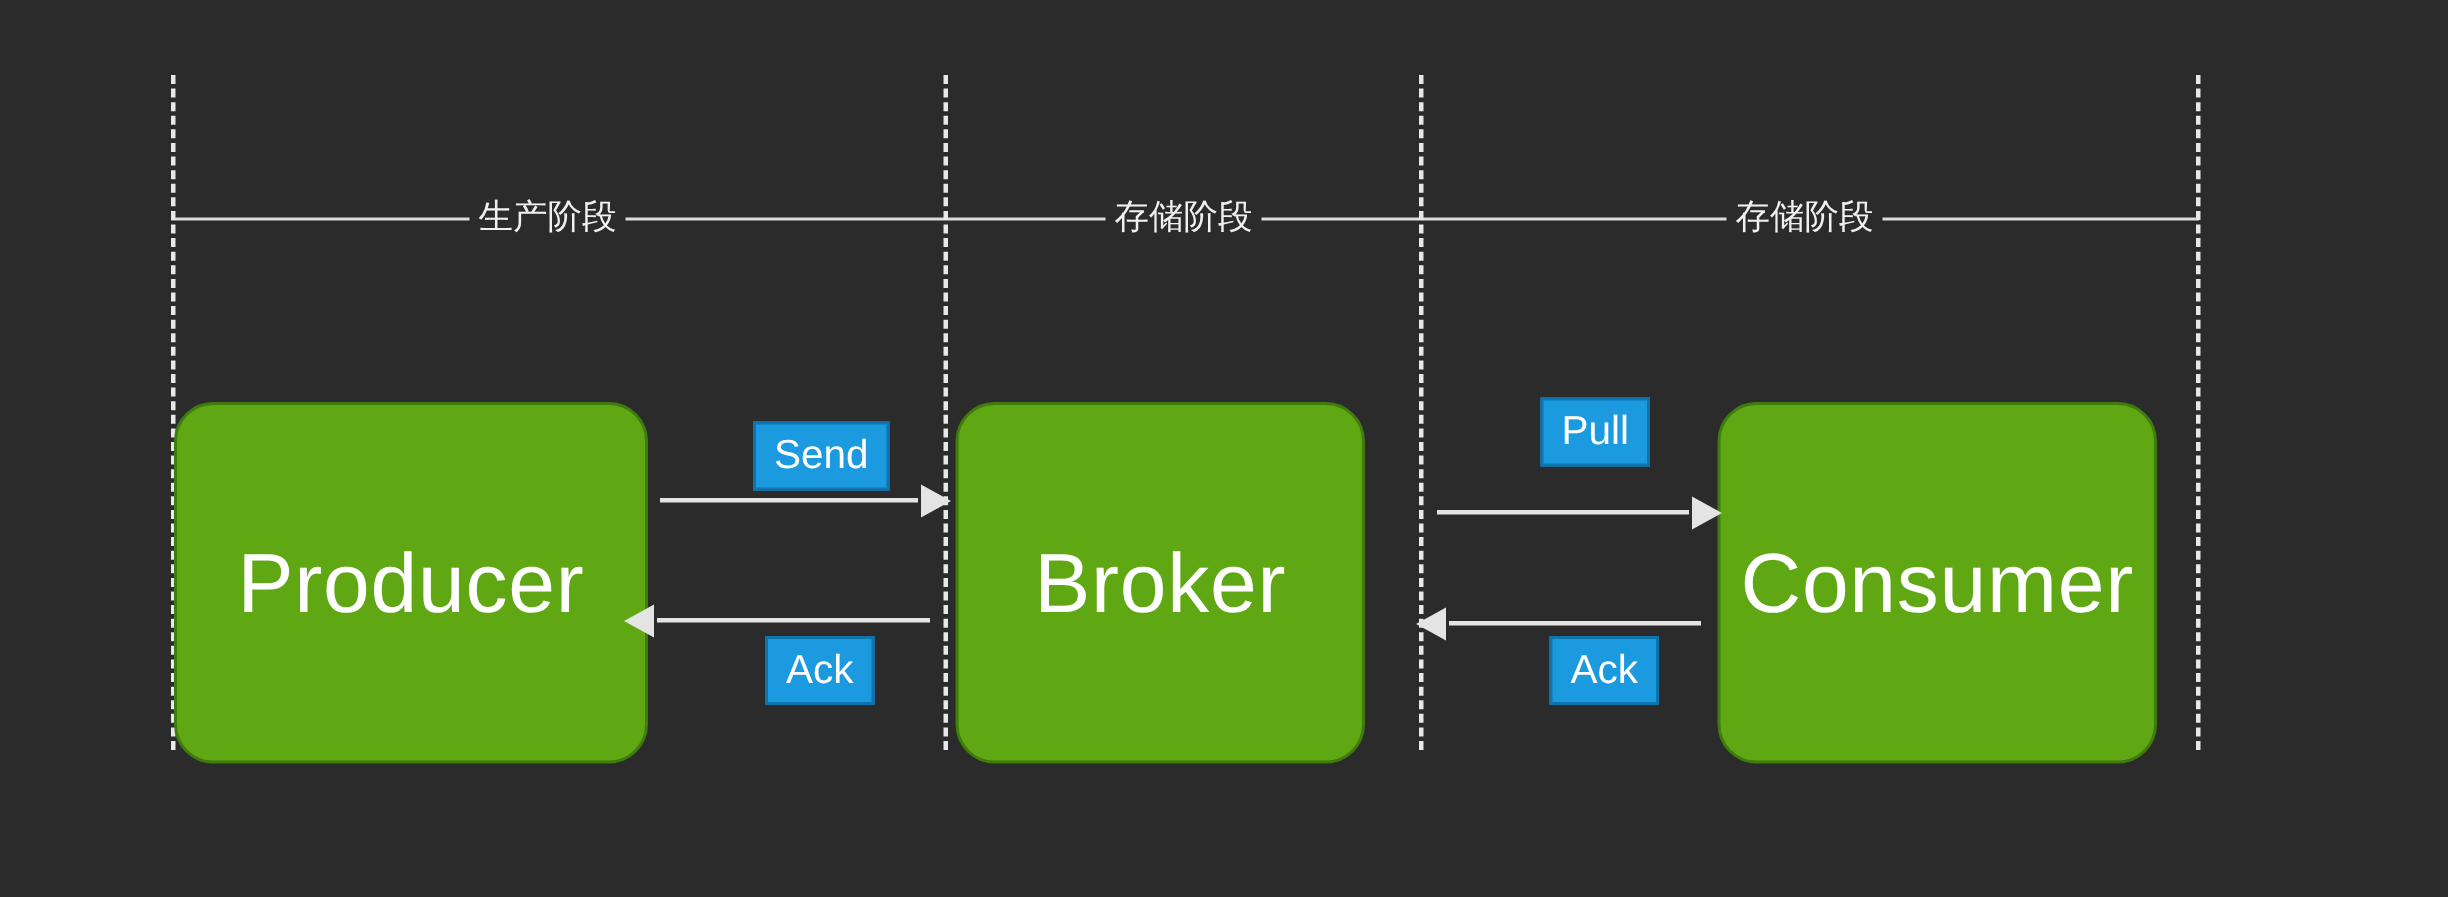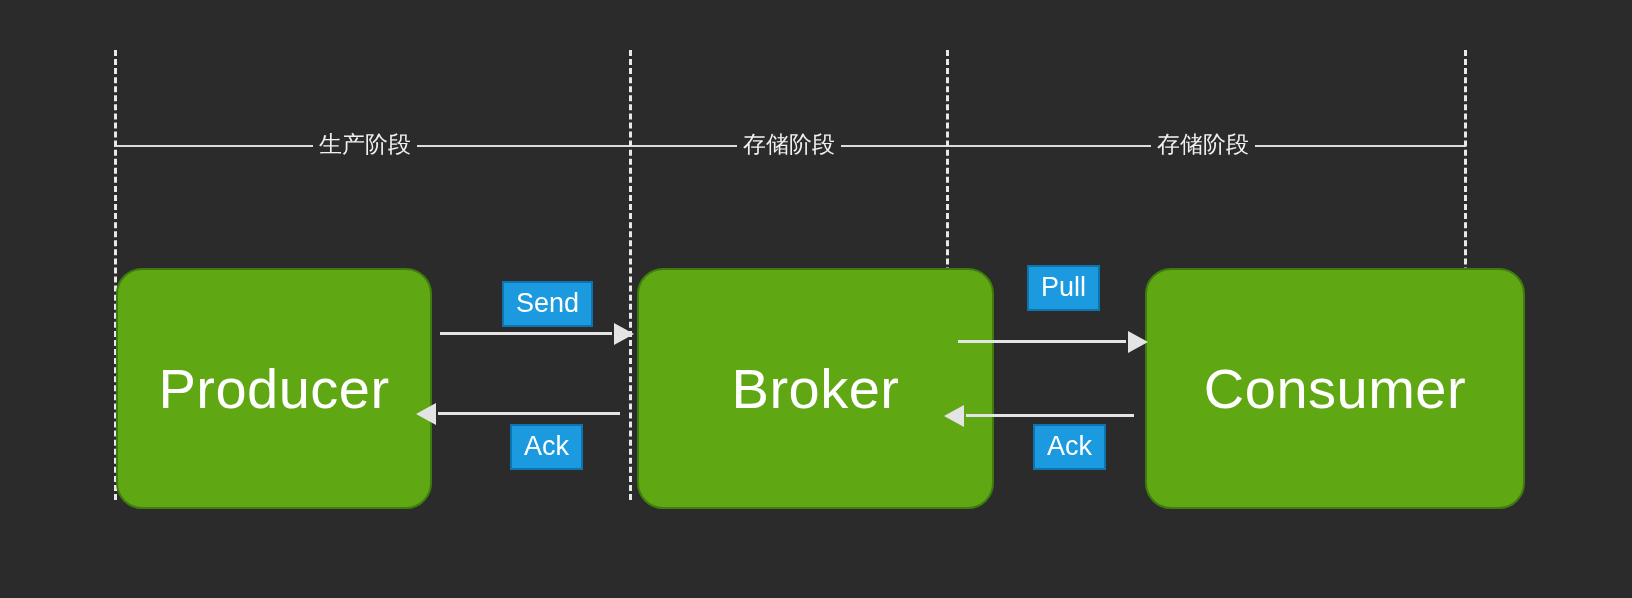--- a/index.html
+++ b/index.html
@@ -67,22 +67,22 @@
     z-index: 6;
   }
   .node-label {
     color: #ffffff;
     font-size: 56px;
     line-height: 60px;
     letter-spacing: 0.5px;
     white-space: nowrap;
   }
   #node-producer { left: 116px; width: 316px; }
-  #node-broker   { left: 637px; width: 357px; align-items: center; }
-  #node-consumer { left: 1145px; width: 380px; }
+  #node-broker   { left: 637px; width: 273px; align-items: center; }
+  #node-consumer { left: 1145px; width: 293px; }
 
   
   .arrow {
     position: absolute;
     height: 3px;
     background: #e4e4e4;
     z-index: 7;
   }
   .arrow::after {
     content: "";

